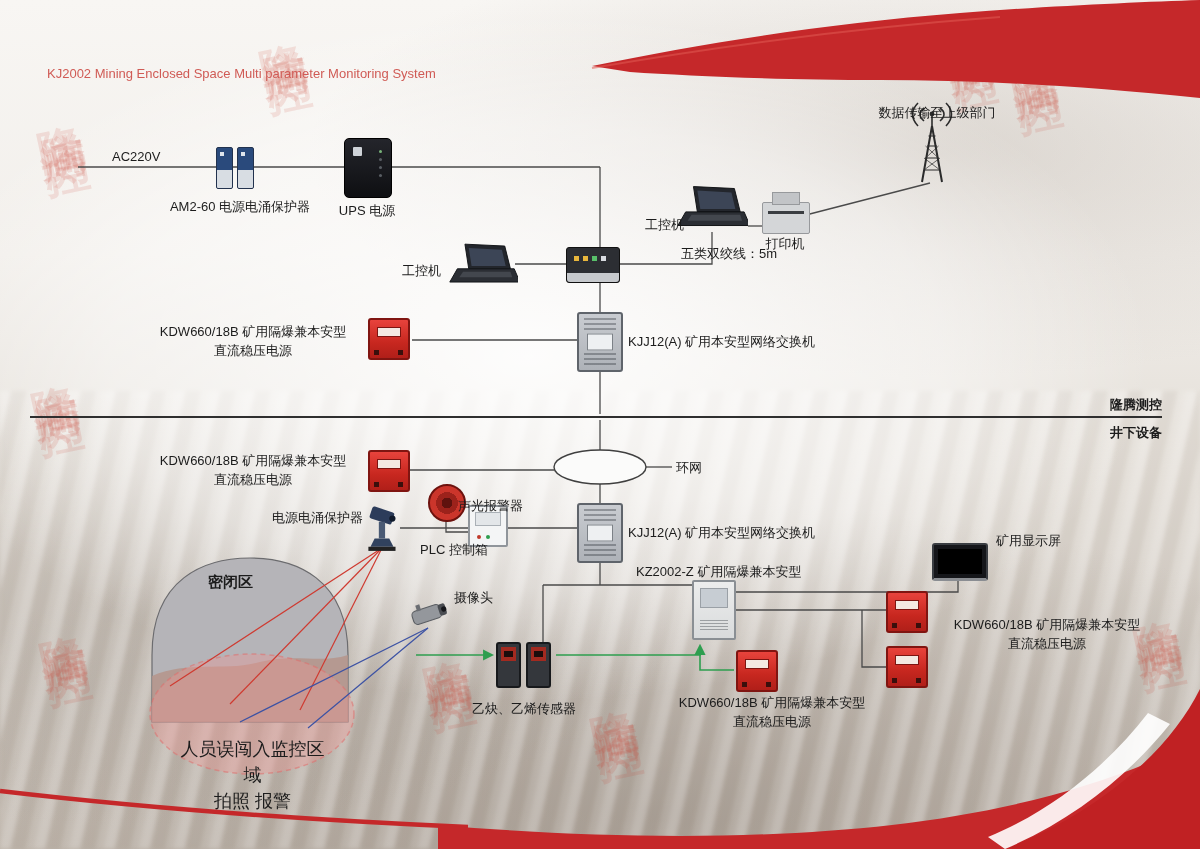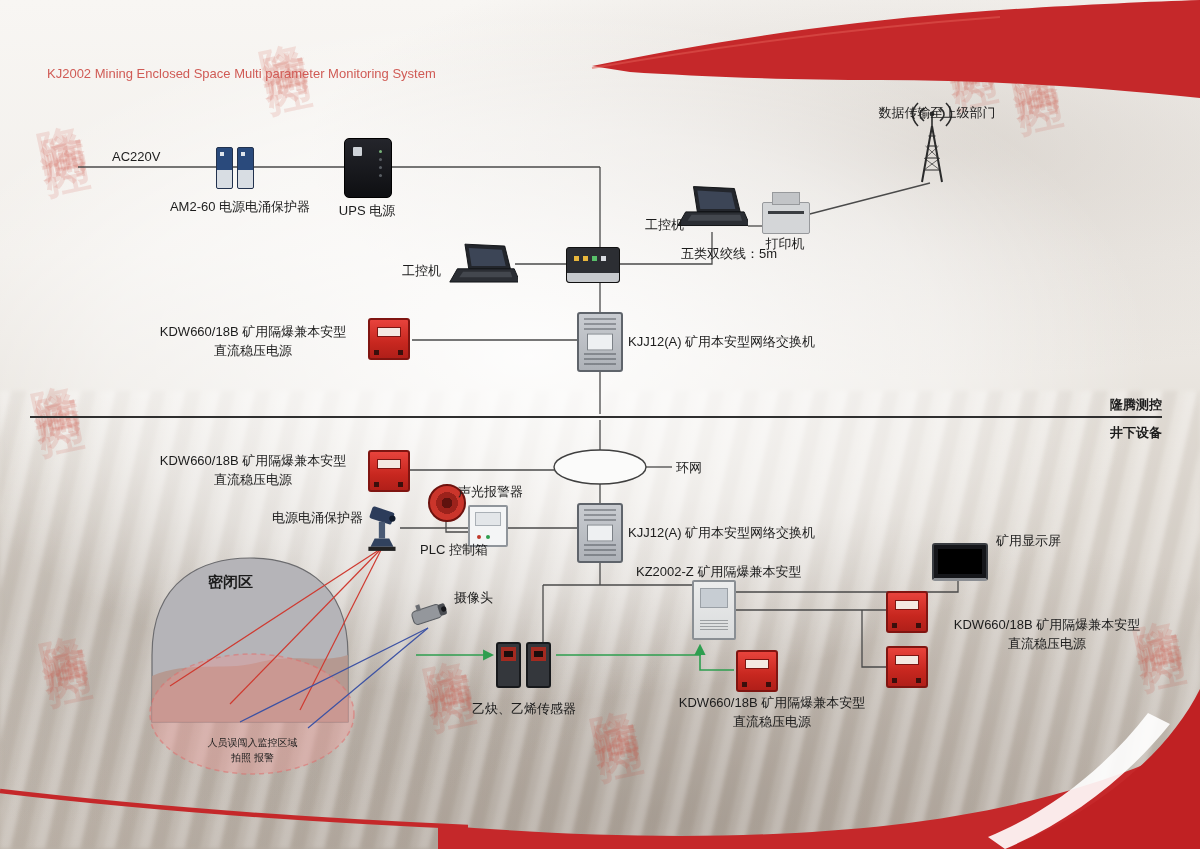--- a/index.html
+++ b/index.html
@@ -20,21 +20,21 @@
 
   
   .wm{position:absolute;z-index:2;writing-mode:vertical-rl;font-weight:bold;font-size:46px;
       color:rgba(199,60,48,.13);transform:rotate(-12deg);letter-spacing:8px;pointer-events:none;}
 
   
   .lines-svg{position:absolute;inset:0;z-index:3;}
   .dev{position:absolute;z-index:4;}
   .label{position:absolute;z-index:5;font-size:13px;color:#1c1c1c;white-space:nowrap;line-height:1.45;}
   .label.center{text-align:center;white-space:normal;}
-  .label.small{font-size:10px;}
+  .label.small{font-size:18px;}
   .label.bold{font-weight:bold;}
   .decor{position:absolute;z-index:8;pointer-events:none;}
 
   
   .title{position:absolute;left:46px;top:22px;z-index:9;font-size:27px;font-weight:bold;
          color:#c22a27;letter-spacing:1px;}
   .subtitle{position:absolute;left:47px;top:66px;z-index:9;font-size:13px;font-weight:normal;color:#d05b55;}
 
   
   .surge{width:38px;height:42px;display:flex;gap:4px;}
@@ -264,21 +264,21 @@
   </div>
   <div class="label" style="left:628px;top:333px">KJJ12(A) 矿用本安型网络交换机</div>
 
   <div class="label bold" style="left:1076px;top:396px;width:86px;text-align:right">隆腾测控</div>
   <div class="label bold" style="left:1076px;top:424px;width:86px;text-align:right">井下设备</div>
 
   <div class="label center" style="left:158px;top:452px;width:190px">
     <div>KDW660/18B 矿用隔爆兼本安型</div>
     <div>直流稳压电源</div>
   </div>
-  <div class="label" style="left:458px;top:483px">声光报警器</div>
+  <div class="label" style="left:458px;top:497px">声光报警器</div>
   <div class="label" style="left:676px;top:459px">环网</div>
   <div class="label" style="left:272px;top:509px">电源电涌保护器</div>
   <div class="label" style="left:420px;top:541px">PLC 控制箱</div>
   <div class="label" style="left:628px;top:524px">KJJ12(A) 矿用本安型网络交换机</div>
   <div class="label" style="left:636px;top:563px">KZ2002-Z 矿用隔爆兼本安型</div>
   <div class="label" style="left:996px;top:532px">矿用显示屏</div>
 
   <div class="label center" style="left:940px;top:616px;width:214px">
     <div>KDW660/18B 矿用隔爆兼本安型</div>
     <div>直流稳压电源</div>

